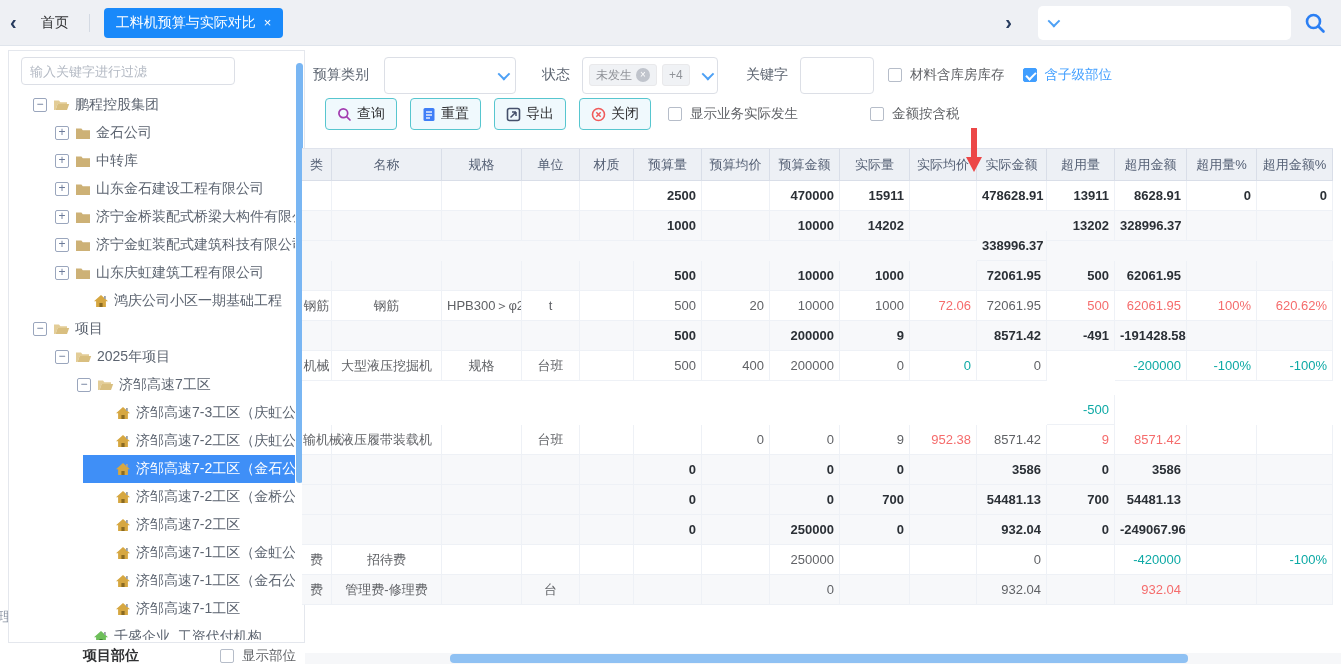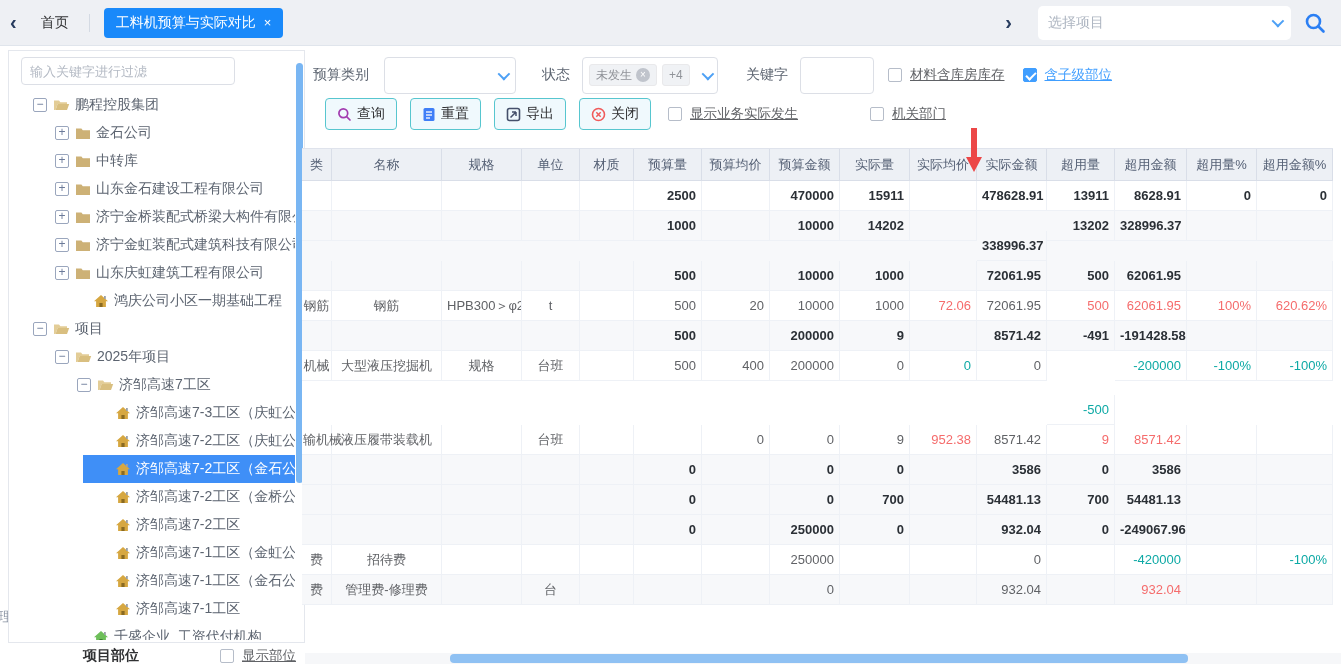--- a/index.html
+++ b/index.html
@@ -47,21 +47,21 @@
   #sidebar-footer { position:absolute; left:8px; top:644px; width:297px; height:26px; background:#fff; }
   #part-label { position:absolute; left:75px; top:3px; font-size:14px; font-weight:bold; color:#303133; }
   #show-part { position:absolute; left:212px; top:3px; display:flex; align-items:center; }
 
   
   .cb { width:14px; height:14px; border:1px solid #b6bdc9; border-radius:2px; background:#fff;
     flex:none; margin-right:8px; cursor:pointer; }
   .cb.checked { background:#409eff; border-color:#409eff; position:relative; }
   .cb.checked:after { content:""; position:absolute; left:4px; top:1px; width:4px; height:8px;
     border-right:2px solid #fff; border-bottom:2px solid #fff; transform:rotate(45deg); }
-  .cb-label { font-size:13.5px; color:#606266;text-decoration:underline; }
+  .cb-label { font-size:13.5px; color:#606266; }
   .cb-label.blue { color:#409eff; }
 
   
   #filter-row1 { position:absolute; left:305px; top:57px; right:0; height:36px;
     display:flex; align-items:center; }
   #filter-row2 { position:absolute; left:305px; top:97px; right:0; height:34px;
     display:flex; align-items:center; }
   .flabel { font-size:14px; color:#5c6470; }
   .select-box { height:37px; background:#fff; border:1px solid #dcdfe6; border-radius:4px;
     display:flex; align-items:center; padding:0 8px; }
@@ -108,21 +108,20 @@
   <span class="chev">‹</span>
   <span id="home-tab">首页</span>
   <span class="tab-divider"></span>
   <span id="active-tab">
     <span>工料机预算与实际对比</span>
     <span class="x">×</span>
   </span>
   <span id="topbar-right">
     <span class="chev" id="fwd-chev">›</span>
     <span id="project-select">
-      <span class="ph">选择项目</span>
       <span class="arrow-down"></span>
     </span>
     <span id="top-search">
       <svg width="24" height="24" viewBox="0 0 24 24">
           <circle cx="10.5" cy="10.5" r="6.5" fill="none" stroke="#2b7ff3" stroke-width="2.6"></circle>
           <line x1="15.5" y1="15.5" x2="20.5" y2="20.5" stroke="#2b7ff3" stroke-width="2.6" stroke-linecap="round"></line>
         </svg>
     </span>
   </span>
 </div>
@@ -397,21 +396,21 @@
         <path d="M5.3 5.3l4.4 4.4M9.7 5.3l-4.4 4.4" stroke="#f05b5b" stroke-width="1.5"></path>
       </svg>
     <span>关闭</span>
   </span>
   <span style="display:flex;align-items:center;margin-left:4px">
     <span class="cb"></span>
     <span class="cb-label">显示业务实际发生</span>
   </span>
   <span style="display:flex;align-items:center;margin-left:72px">
     <span class="cb"></span>
-    <span class="cb-label">机关部门</span>
+    <span class="cb-label">金额按含税</span>
   </span>
 </div>
 
 <div id="grid">
   <div class="hrow" id="thead-row">
       <div class="th" style="width: 30px;">类</div>
       <div class="th" style="width: 110px;">名称</div>
       <div class="th" style="width: 80px;">规格</div>
       <div class="th" style="width: 58px;">单位</div>
       <div class="th" style="width: 54px;">材质</div>

